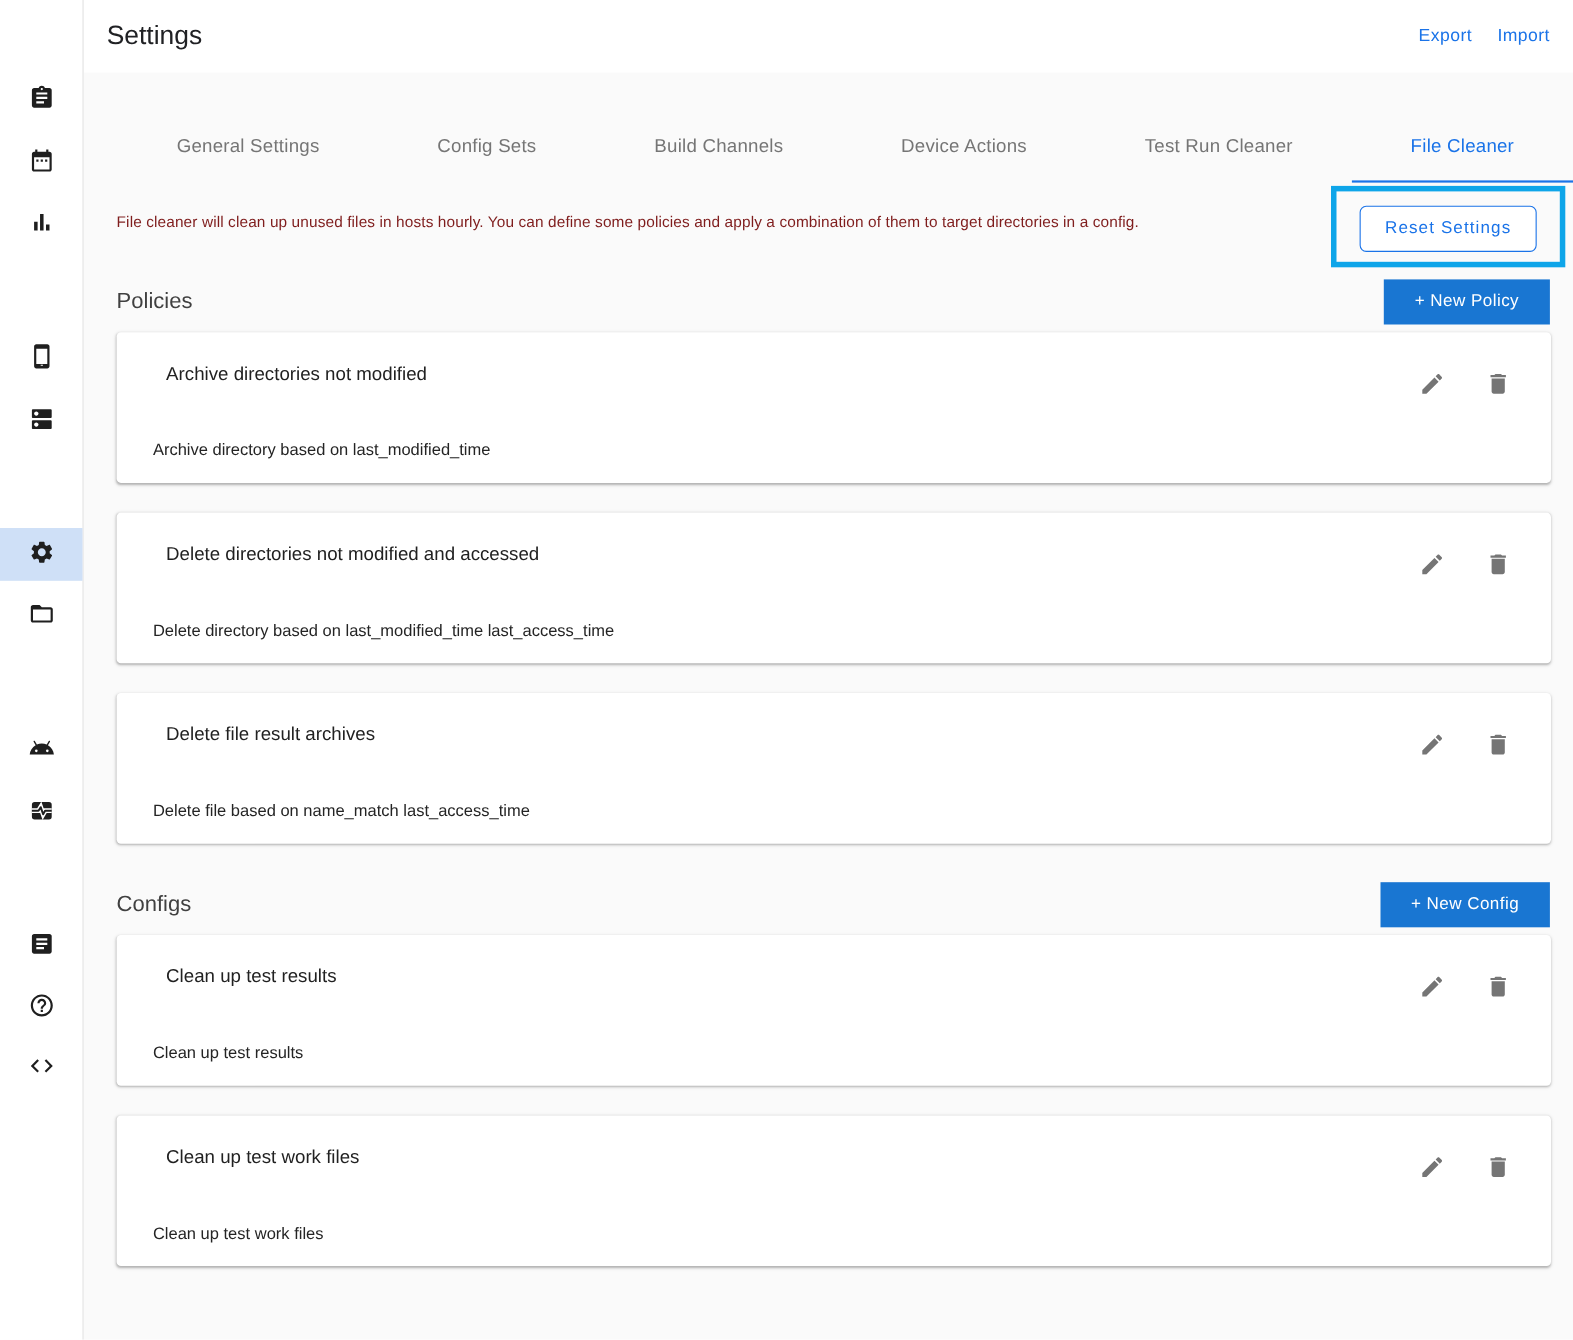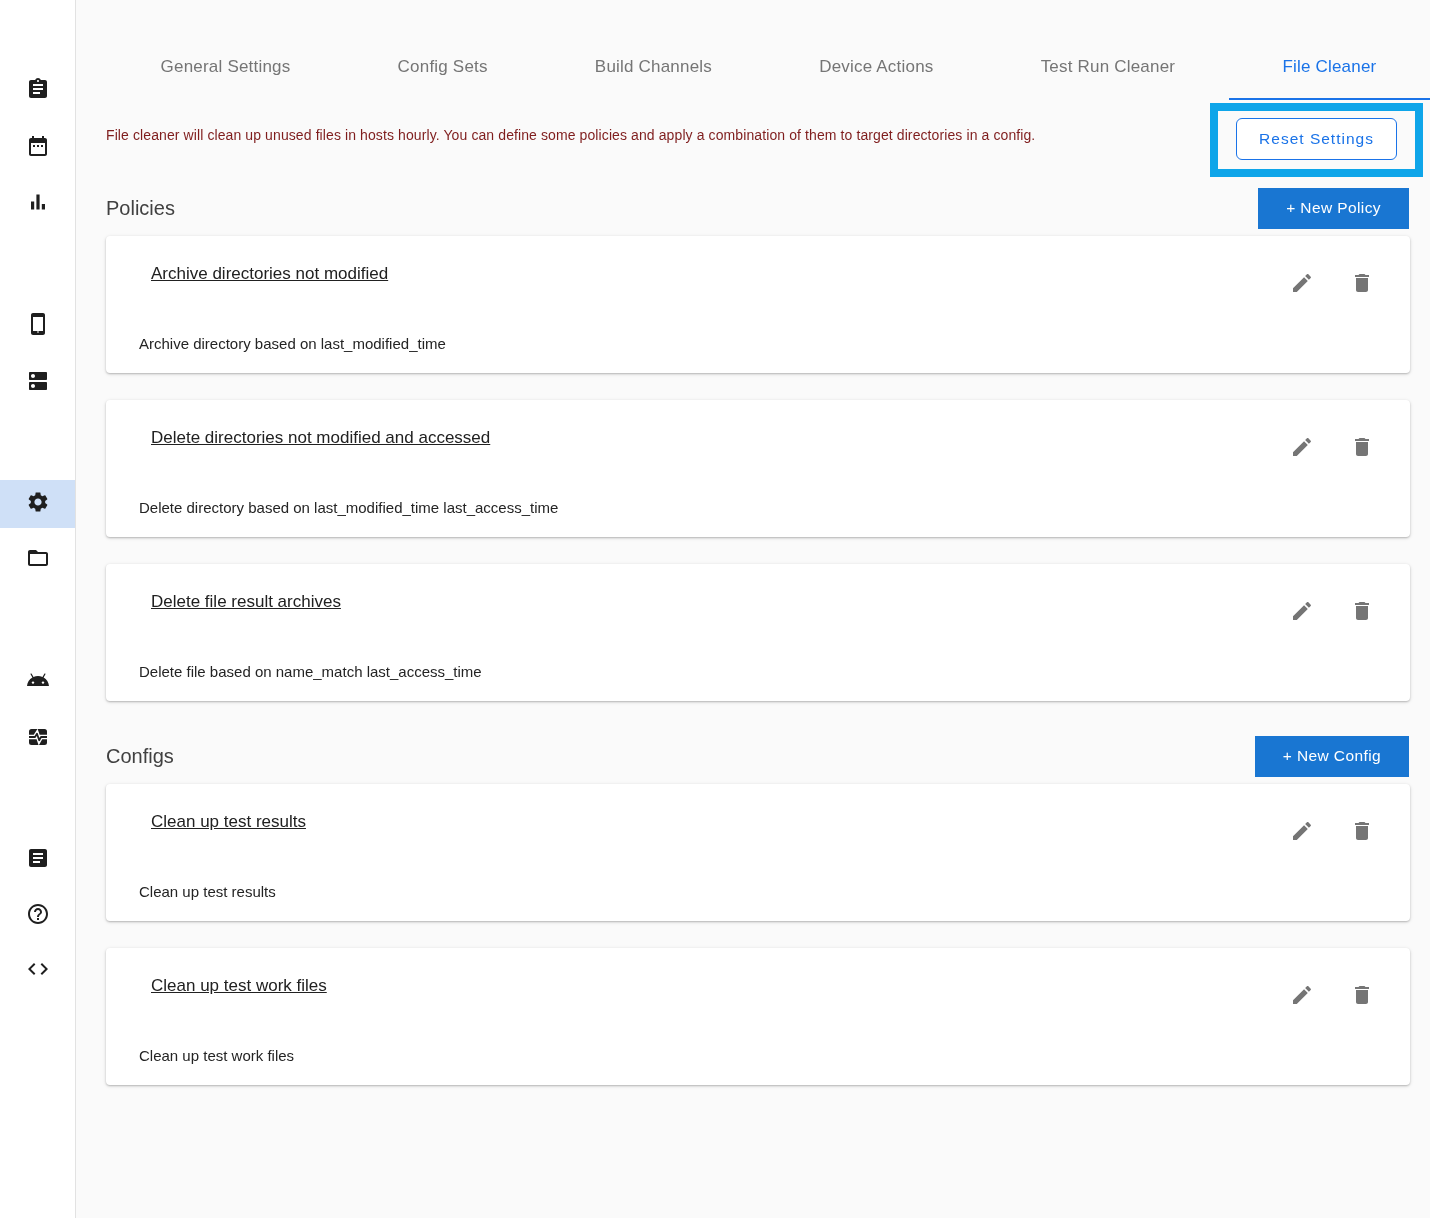--- a/index.html
+++ b/index.html
@@ -22,31 +22,31 @@
 
   
   .tabs { display:flex; height:100px; padding-left:31px;text-align:center; }
   .tab { flex:1 1 auto; position:relative; display:flex; align-items:flex-end; justify-content:center; padding:0 24px 23px; font-size:17px; color:#757575; letter-spacing:0.2px; cursor:pointer; white-space:nowrap; }
   .tab.active { color:#1a73e8; }
   .tab.active::after { content:""; position:absolute; left:0; right:0; bottom:0; height:2px; background:#1a73e8; }
 
   
   .desc-row { position:relative; height:80px; }
   .desc-text { position:absolute; left:30px; top:27px; font-size:14px; color:#7f1d1d; letter-spacing:0.1px; }
-  .annotation-box { position:absolute; top:3px; right:7px; width:213px; height:74px; border:8px solid #0ea5e9; display:flex; align-items:flex-end; justify-content:center; padding-bottom:9px; }
+  .annotation-box { position:absolute; top:3px; right:7px; width:213px; height:74px; border:5px solid #0ea5e9; display:flex; align-items:flex-end; justify-content:center; padding-bottom:9px; }
   .reset-btn { height:42px; padding:0 22px; background:#fff; border:1px solid #1a73e8; border-radius:6px; color:#1a73e8; font-size:15.5px; letter-spacing:1px; font-family:inherit; cursor:pointer; }
 
   
   .section-header { display:flex; align-items:center; justify-content:space-between; height:56px; padding:0 21px 0 30px; }
   .section-header.configs { margin-top:8px; }
   .section-title { font-size:20px; color:#404040; }
   .primary-btn { height:41px; padding:0 28px; background:#1976d2; border:none; border-radius:0; color:#fff; font-size:15.5px; letter-spacing:0.4px; font-family:inherit; cursor:pointer; }
 
   
-  .card-list { display:block;text-decoration:underline; }
+  .card-list { display:block; }
   .card { position:relative; height:137px; margin:0 20px 27px 30px; background:#fff; border-radius:4px; box-shadow:0 1px 2px rgba(0,0,0,0.22), 0 1px 4px rgba(0,0,0,0.10); padding:28px 45px; }
   .card-title { font-size:17px; color:#212121; }
   .card-desc { position:absolute; left:33px; top:99px; font-size:15px; color:#242424; }
   .card-actions { position:absolute; top:35px; right:36px; display:flex; gap:36px; }
   .icon-btn { width:24px; height:24px; border:none; background:transparent; padding:0; cursor:pointer; }
   .icon-btn svg { width:24px; height:24px; fill:#757575; }
 </style>
 </head>
 <body>
 
@@ -116,20 +116,25 @@
     </div>
     <div class="side-icon" style="top:947px">
       <span><svg viewBox="0 0 24 24">
             <path d="M9.4 16.6L4.8 12l4.6-4.6L8 6l-6 6 6 6 1.4-1.4zm5.2 0l4.6-4.6-4.6-4.6L16 6l6 6-6 6-1.4-1.4z"></path>
           </svg></span>
     </div>
   </nav>
 
   <div class="main">
 
+    <div class="header">
+      <div class="page-title">Settings</div>
+      <a class="header-link">Export</a>
+      <a class="header-link">Import</a>
+    </div>
 
     <div class="content">
 
       <div class="tabs">
   <div class="tab">General Settings</div>
 
   <div class="tab">Config Sets</div>
 
   <div class="tab">Build Channels</div>
 

